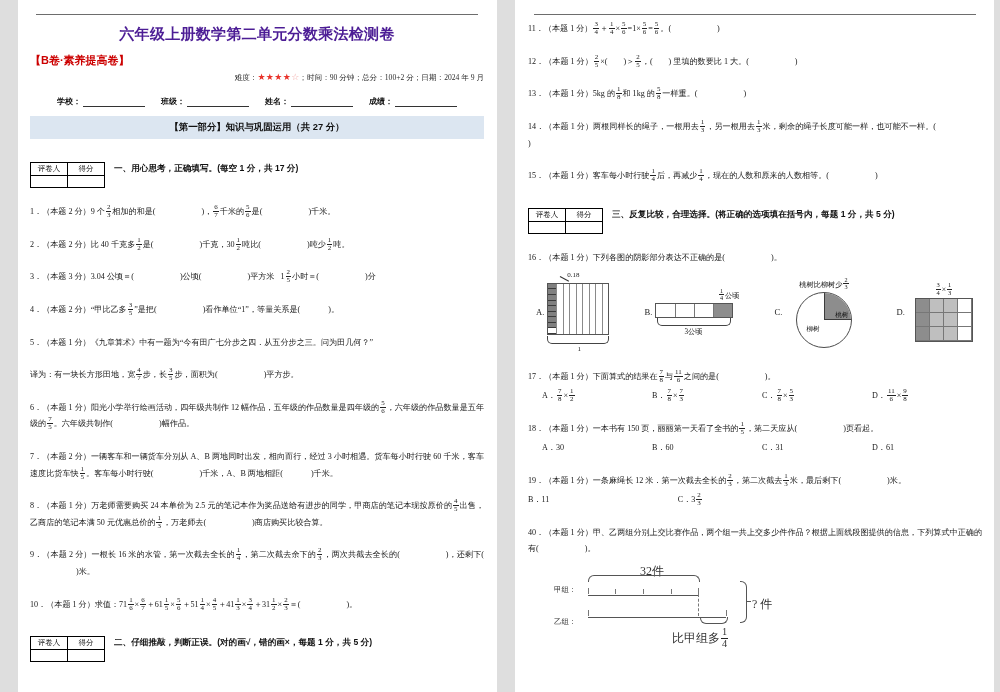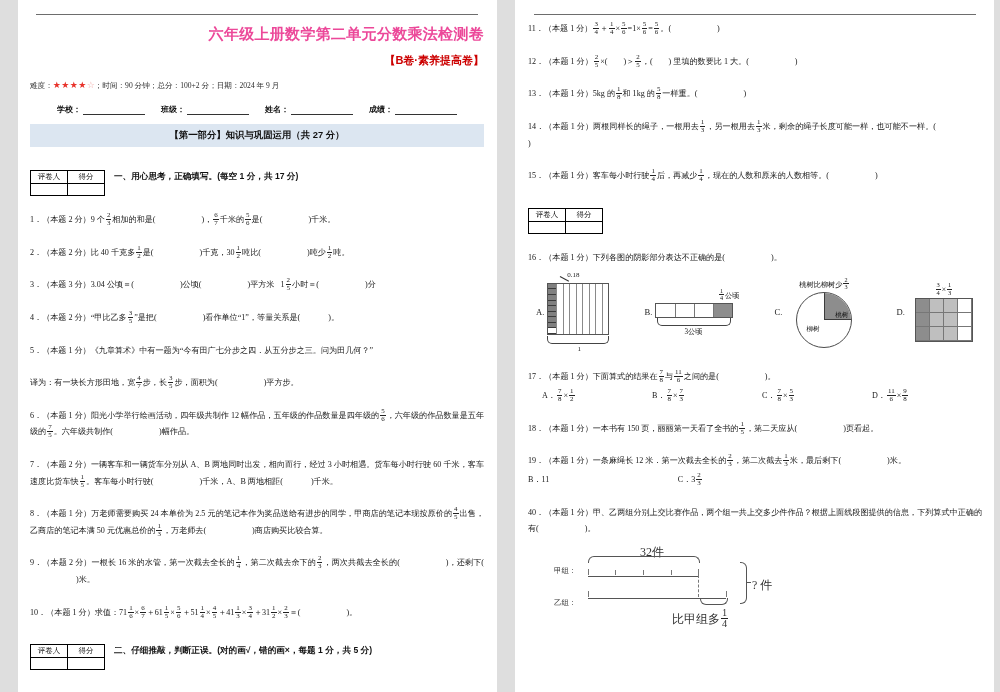--- a/index.html
+++ b/index.html
@@ -17,31 +17,31 @@
   .sheet-right{left:516px;width:478px;}
   .sheet-inner{position:absolute;left:0;right:0;top:0;bottom:0;padding:0 12px;box-sizing:border-box;}
   .gutter{position:absolute;top:0;bottom:0;left:497px;width:18px;background:#dedede;}
   .edge-l{position:absolute;top:0;bottom:0;left:0;width:18px;background:#dedede;}
   .edge-r{position:absolute;top:0;bottom:0;right:0;width:6px;background:#dedede;}
 
   .rule{height:1px;background:#6d6d6d;margin:14px 6px 0 6px;}
   .rule-r{height:1px;background:#6d6d6d;margin:14px 6px 0 6px;}
 
   .title{
-    text-align:right;font-size:15px;font-weight:bold;
+    text-align:center;font-size:15px;font-weight:bold;
     font-family:"Liberation Sans","DejaVu Sans",sans-serif;
-    margin-top:10px;letter-spacing:.3px;color:#ec4899;
+    margin-top:10px;letter-spacing:.3px;color:#4c1d95;
   }
   .subtitle{
-    text-align:right;font-size:11px;font-weight:bold;color:#cc0000;
+    text-align:left;font-size:11px;font-weight:bold;color:#cc0000;
     font-family:"Liberation Sans","DejaVu Sans",sans-serif;
     margin-top:9px;
   }
   .meta{
-    text-align:left;font-size:7.6px;margin-top:12px;color:#2b2b2b;
+    text-align:right;font-size:7.6px;margin-top:4px;color:#2b2b2b;
     white-space:nowrap;
   }
   .meta .star{color:#e8322a;font-size:9px;letter-spacing:.4px;}
   .meta .star-empty{color:#f2a9a6;font-size:9px;}
 
   .fields{
     display:flex;justify-content:center;align-items:flex-end;
     gap:16px;margin-top:13px;font-size:8px;font-weight:bold;color:#111;
   }
   .field{display:flex;align-items:flex-end;gap:2px;}
@@ -282,20 +282,21 @@
               <tr>
                 <td>评卷人</td>
                 <td>得分</td>
               </tr>
           <tr>
                 <td class="h"></td>
                 <td class="h"></td>
               </tr>
         </tbody>
           </table>
+        <div class="sechead" style="max-width:340px;">三、反复比较，合理选择。(将正确的选项填在括号内，每题 1 分，共 5 分)</div>
       </div>
 
       <div class="q tight">
         <span>16．</span><span>（本题 1 分）</span><span>下列各图的阴影部分表达不正确的是(</span><span class="blank"></span><span>)。</span>
       </div>
 
       <div class="fig16">
 
         <div class="figcell">
           <span class="lbl">A.</span>
@@ -385,20 +386,26 @@
       <div class="opts" id="q17-options">
           <div class="o ind"><span>A．</span><span class="frac"><span class="n">7</span><span class="d">8</span></span><span>×</span><span class="frac"><span class="n">1</span><span class="d">2</span></span></div>
           <div class="o"><span>B．</span><span class="frac"><span class="n">7</span><span class="d">8</span></span><span>×</span><span class="frac"><span class="n">7</span><span class="d">3</span></span></div>
           <div class="o"><span>C．</span><span class="frac"><span class="n">7</span><span class="d">8</span></span><span>×</span><span class="frac"><span class="n">5</span><span class="d">3</span></span></div>
           <div class="o"><span>D．</span><span class="frac"><span class="n">11</span><span class="d">6</span></span><span>×</span><span class="frac"><span class="n">9</span><span class="d">8</span></span></div>
         </div>
 
       <div class="q tight">
         <span>18．</span><span>（本题 1 分）</span><span>一本书有 150 页，丽丽第一天看了全书的</span><span class="frac"><span class="n">1</span><span class="d">5</span></span><span>，第二天应从(</span><span class="blank"></span><span>)页看起。</span>
       </div>
+      <div class="opts" id="q18-options">
+          <div class="o ind"><span>A．</span><span>30</span></div>
+          <div class="o"><span>B．</span><span>60</span></div>
+          <div class="o"><span>C．</span><span>31</span></div>
+          <div class="o"><span>D．</span><span>61</span></div>
+        </div>
 
       <div class="q tight">
         <span>19．</span><span>（本题 1 分）</span><span>一条麻绳长 12 米．第一次截去全长的</span><span class="frac"><span class="n">2</span><span class="d">3</span></span><span>，第二次截去</span><span class="frac"><span class="n">1</span><span class="d">3</span></span><span>米，最后剩下(</span><span class="blank"></span><span>)米。</span>
       </div>
       <div class="opts o3" id="q19-options">
           <div class="o"><span>B．</span><span>11</span></div>
           <div class="o"><span>C．</span><span>3</span><span class="frac"><span class="n">2</span><span class="d">3</span></span></div>
         </div>
 
       <div class="q tight">

